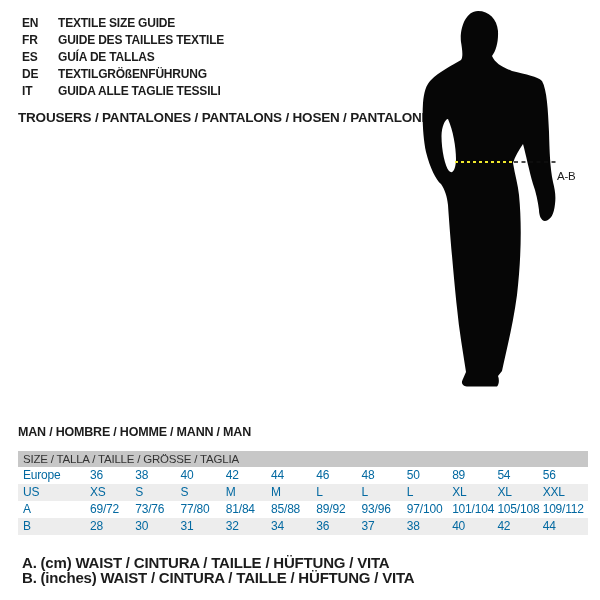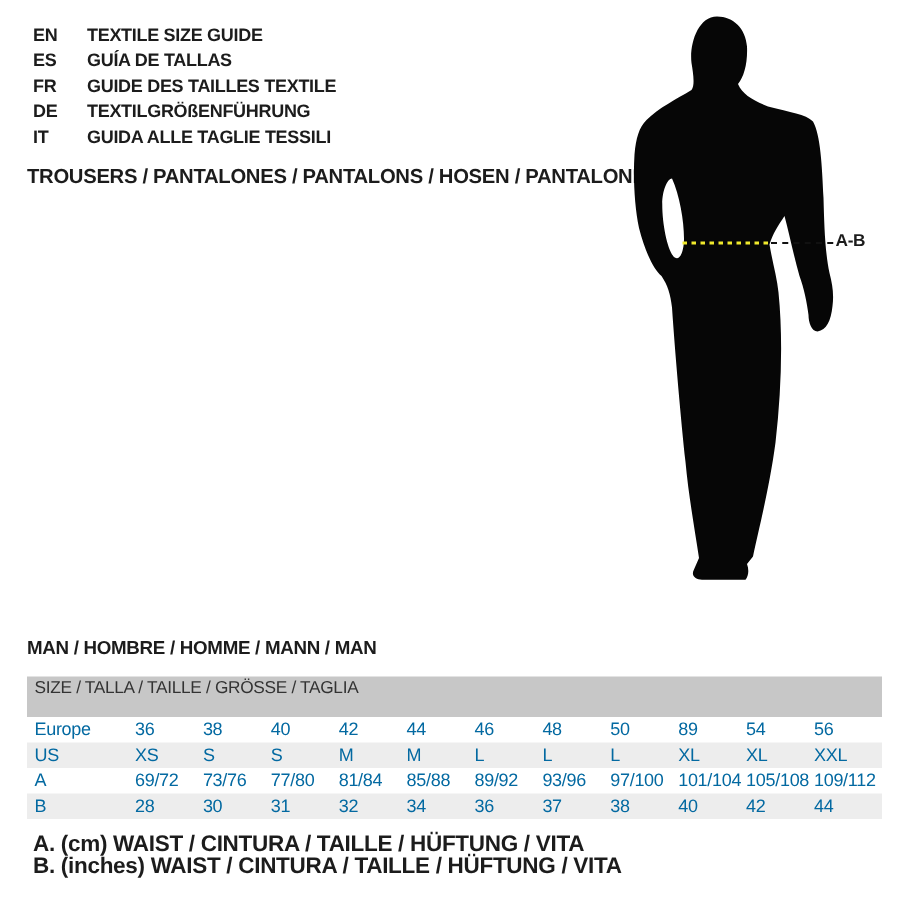--- a/index.html
+++ b/index.html
@@ -28,53 +28,53 @@
   .lang-row{display:flex;height:17px;line-height:17px;font-size:12px;font-weight:700;}
   .lang-code{width:36px;}
   
   .category-title{position:absolute;left:18px;top:110px;font-size:13.5px;font-weight:700;}
   
   .figure-wrap{position:absolute;left:395px;top:0;width:205px;height:410px;}
   .figure-wrap svg{display:block;width:205px;height:410px;}
   .sil{fill:var(--silhouette);}
   .measure-yellow{stroke:var(--measure-yellow);stroke-width:2;}
   .measure-dark{stroke:var(--measure-dark);stroke-width:1.4;}
-  .ab-label{position:absolute;left:557px;top:155px;font-size:11.5px;font-weight:700;}
+  .ab-label{position:absolute;left:557px;top:170px;font-size:11.5px;font-weight:400;}
   
   .section-title{position:absolute;left:18px;top:425px;font-size:12.5px;font-weight:700;}
   
   .size-table{position:absolute;left:18px;top:451px;width:570px;}
   .t-head{
-    height:27px;line-height:16px;background:var(--header-bg);
+    height:16px;line-height:16px;background:var(--header-bg);
     font-size:11.5px;color:#333;padding-left:5px;
   }
   .t-row{display:flex;height:17px;line-height:17px;font-size:12px;color:#0369a1;}
   .t-row.alt{background:var(--alt-row-bg);}
   .t-label{width:72px;padding-left:5px;}
   .t-cell{flex:1;text-align:left;}
   
   .footnotes{position:absolute;left:22px;top:555px;font-size:15px;font-weight:700;line-height:15px;}
 </style>
 </head>
 <body>
 
 <div class="canvas">
 
   <div class="langs">
     <div class="lang-row">
       <span class="lang-code">EN</span>
       <span class="lang-text">TEXTILE SIZE GUIDE</span>
     </div>
     <div class="lang-row">
+      <span class="lang-code">FR</span>
+      <span class="lang-text">GUIDE DES TAILLES TEXTILE</span>
+    </div>
+    <div class="lang-row">
       <span class="lang-code">ES</span>
       <span class="lang-text">GUÍA DE TALLAS</span>
-    </div>
-    <div class="lang-row">
-      <span class="lang-code">FR</span>
-      <span class="lang-text">GUIDE DES TAILLES TEXTILE</span>
     </div>
     <div class="lang-row">
       <span class="lang-code">DE</span>
       <span class="lang-text">TEXTILGRÖßENFÜHRUNG</span>
     </div>
     <div class="lang-row">
       <span class="lang-code">IT</span>
       <span class="lang-text">GUIDA ALLE TAGLIE TESSILI</span>
     </div>
   </div>

